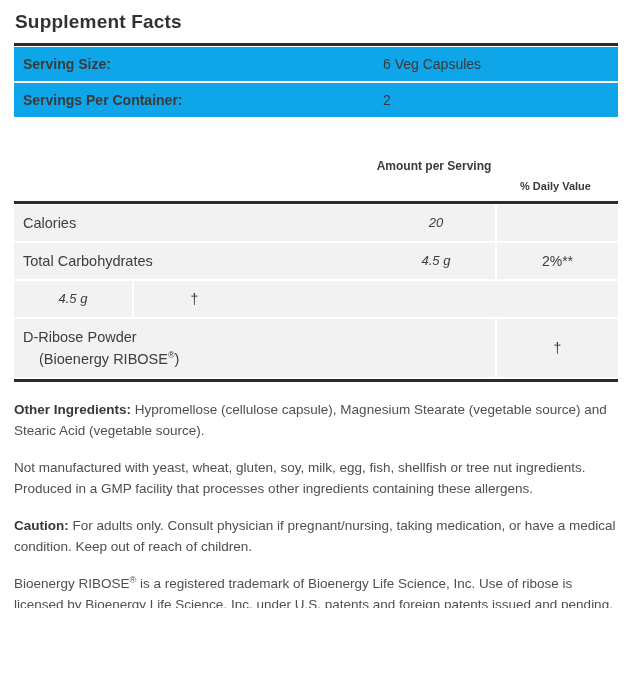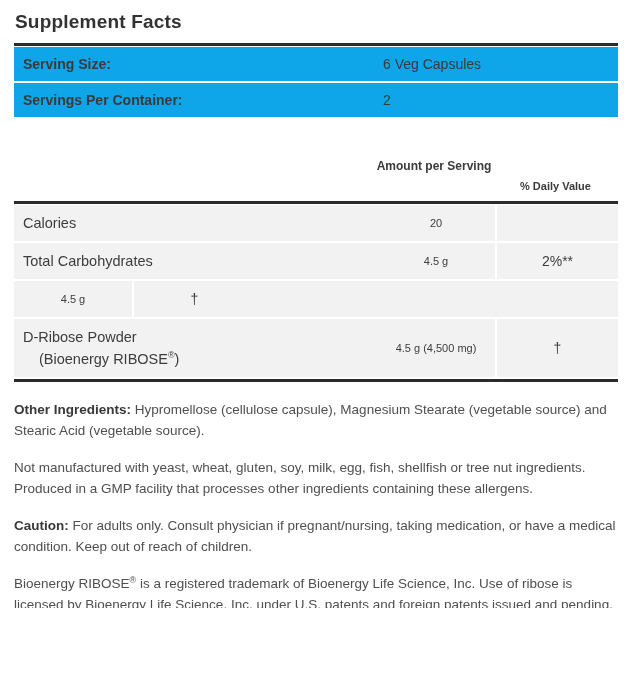--- a/index.html
+++ b/index.html
@@ -91,23 +91,24 @@
     color: #3d3d3d;
   }
   .nutri-row .cell-name .sub-line { padding-left: 16px; }
   .nutri-row .cell-name.indent { padding-left: 33px; }
   .nutri-row .cell-amount {
     flex: 0 0 118px;
     display: flex;
     align-items: center;
     justify-content: center;
     padding: 7px 6px;
-    font-size: 11px;
+    font-size: 13px;
     line-height: 22px;
     color: #3d3d3d;
+    font-style: italic;
   }
   .nutri-row .cell-daily {
     flex: 0 0 123px;
     border-left: 2px solid #ffffff;
     display: flex;
     align-items: center;
     justify-content: center;
     font-size: 14px;
     color: #3d3d3d;
   }
@@ -182,21 +183,20 @@
       </div>
       <div class="nutri-row">
         <div class="cell-amount">4.5 g</div>
         <div class="cell-daily">†</div>
       </div>
       <div class="nutri-row">
         <div class="cell-name">
           <div>D-Ribose Powder</div>
           <div class="sub-line">(Bioenergy RIBOSE<sup class="reg">®</sup>)</div>
         </div>
-        <div class="cell-amount">4.5 g (4,500 mg)</div>
         <div class="cell-daily">†</div>
       </div>
     </div>
 
 
   <div class="thick-rule"></div>
 
   <div class="paragraphs" id="paragraphs">
       <div class="para"><span class="lead">Other Ingredients:</span> <span>Hypromellose (cellulose capsule), Magnesium Stearate (vegetable source) and Stearic Acid (vegetable source).</span></div>
       <div class="para"><span>Not manufactured with yeast, wheat, gluten, soy, milk, egg, fish, shellfish or tree nut ingredients. Produced in a GMP facility that processes other ingredients containing these allergens.</span></div>

